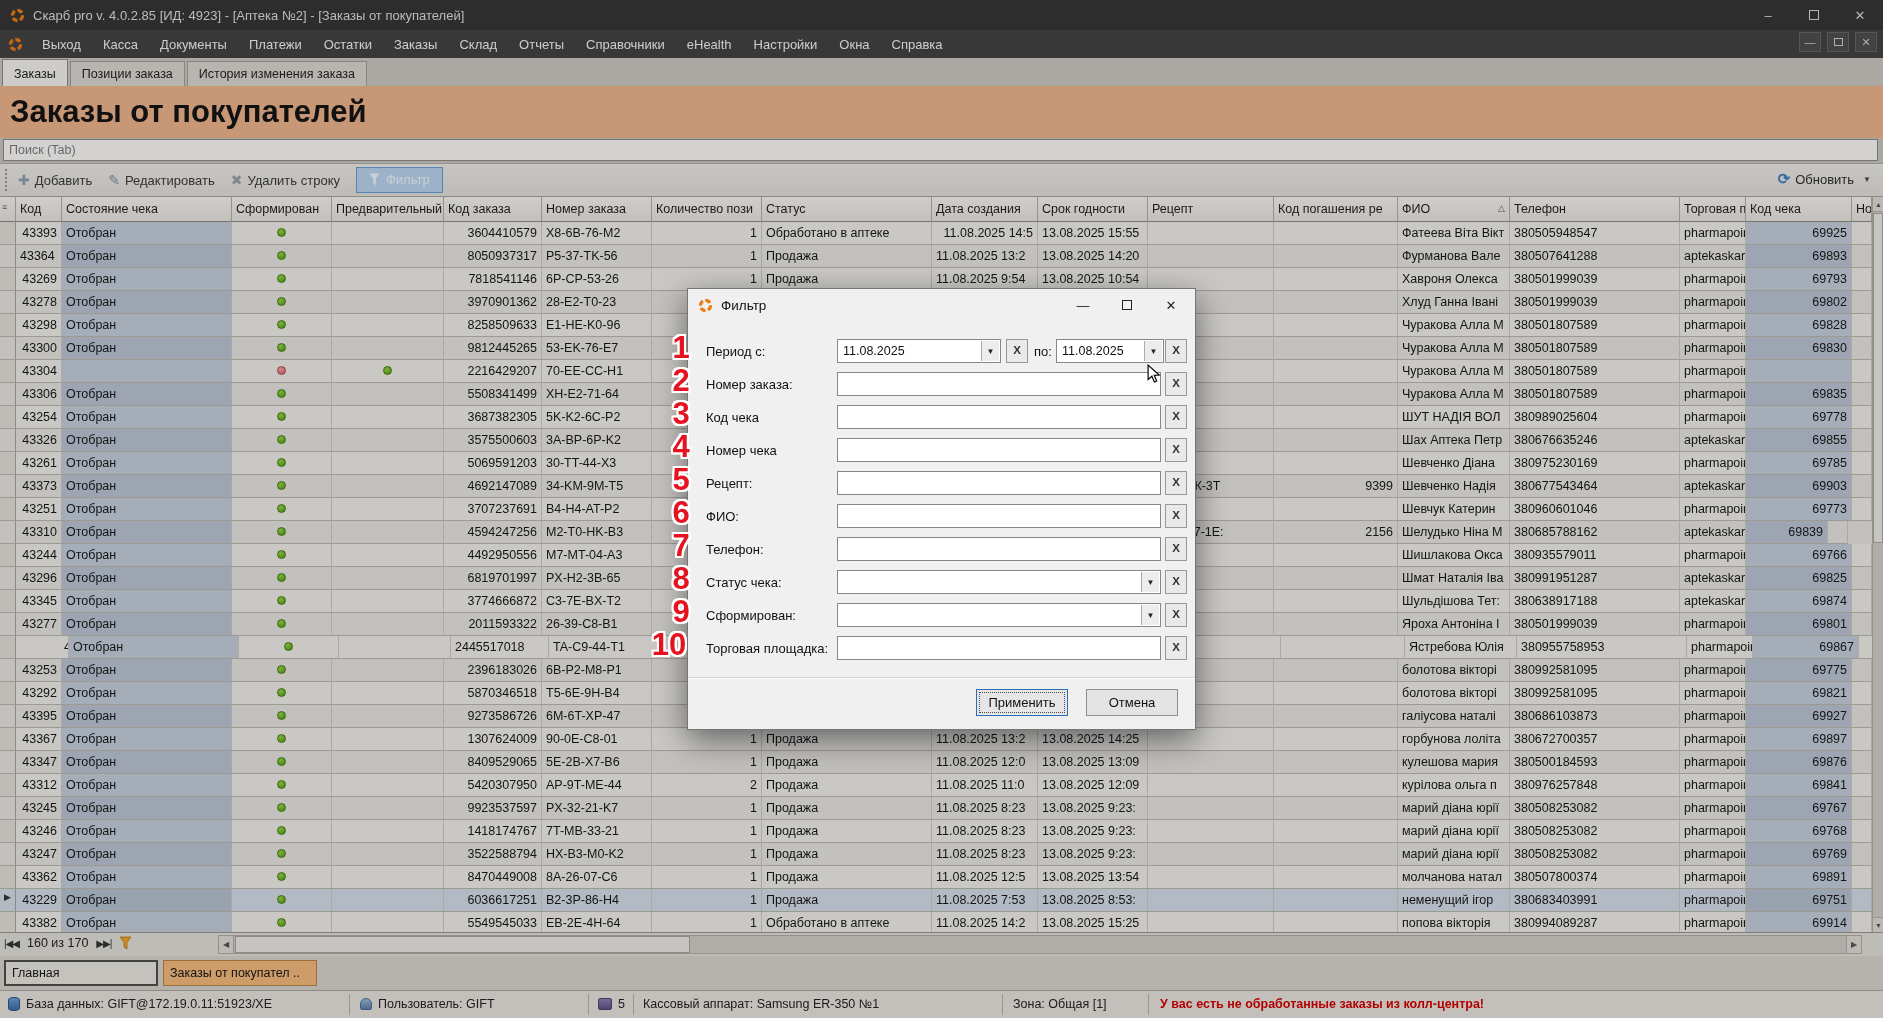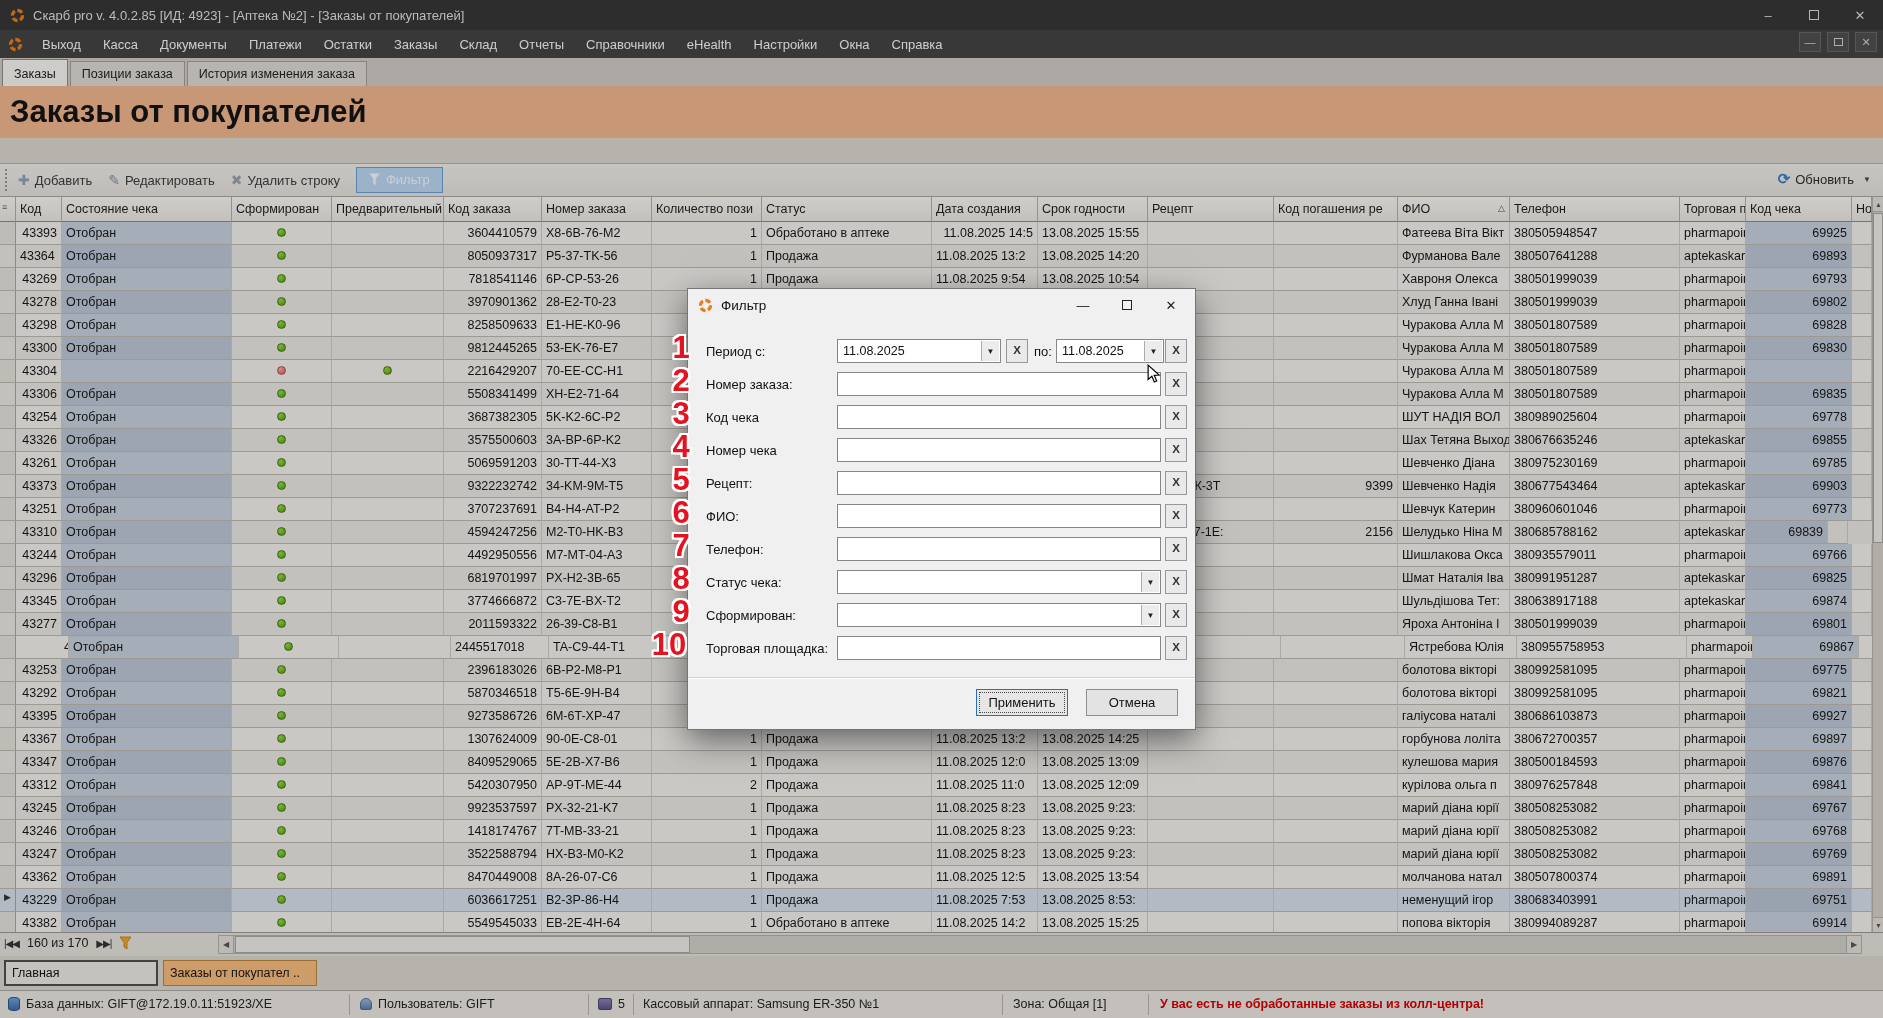--- a/index.html
+++ b/index.html
@@ -196,20 +196,23 @@
   </div>
 
   <div class="tabstrip">
       <span class="tab active">Заказы</span>
       <span class="tab">Позиции заказа</span>
       <span class="tab">История изменения заказа</span>
     </div>
 
   <div class="pagetitle">Заказы от покупателей</div>
 
+  <div class="searchrow">
+    <input placeholder="Поиск (Tab)" style="">
+  </div>
 
   <div class="toolbar">
     <div class="grip"></div>
     <div class="tool-item">
       <span class="tool-ico" style="color:#8ba0b4;">✚</span>
       <span>Добавить</span>
     </div>
     <div class="tool-item">
       <span class="tool-ico" style="color:#7d8ca0;">✎</span>
       <span>Редактировать</span>
@@ -475,21 +478,21 @@
           <div class="td dotcell" style="width: 100px;"><span class="dot green"></span></div>
           <div class="td dotcell" style="width: 112px;"></div>
           <div class="td" style="width: 98px; text-align: right;">3575500603</div>
           <div class="td" style="width: 110px; text-align: left;">3A-BP-6P-K2</div>
           <div class="td" style="width: 110px; text-align: right;"></div>
           <div class="td" style="width: 170px; text-align: left;"></div>
           <div class="td" style="width: 106px; text-align: left;"></div>
           <div class="td" style="width: 110px; text-align: left;"></div>
           <div class="td" style="width: 126px; text-align: left;"></div>
           <div class="td" style="width: 124px; text-align: right;"></div>
-          <div class="td" style="width: 112px; text-align: left;">Шах Тетяна Выход</div>
+          <div class="td" style="width: 112px; text-align: left;">Шах Аптека Петр</div>
           <div class="td" style="width: 170px; text-align: left;">380676635246</div>
           <div class="td" style="width: 66px; text-align: left;">aptekaskarb.</div>
           <div class="td hl" style="width: 106px; text-align: right;">69855</div>
           <div class="td" style="width: 20px; text-align: left;"></div>
         </div>
         <div class="trow even">
           <div class="td gutter"></div>
           <div class="td" style="width: 46px; text-align: right;">43261</div>
           <div class="td hl" style="width: 170px; text-align: left;">Отобран</div>
           <div class="td dotcell" style="width: 100px;"><span class="dot green"></span></div>
@@ -507,21 +510,21 @@
           <div class="td" style="width: 66px; text-align: left;">pharmapoint.</div>
           <div class="td hl" style="width: 106px; text-align: right;">69785</div>
           <div class="td" style="width: 20px; text-align: left;"></div>
         </div>
         <div class="trow odd">
           <div class="td gutter"></div>
           <div class="td" style="width: 46px; text-align: right;">43373</div>
           <div class="td hl" style="width: 170px; text-align: left;">Отобран</div>
           <div class="td dotcell" style="width: 100px;"><span class="dot green"></span></div>
           <div class="td dotcell" style="width: 112px;"></div>
-          <div class="td" style="width: 98px; text-align: right;">9322232742</div>
+          <div class="td" style="width: 98px; text-align: right;">4692147089</div>
           <div class="td" style="width: 110px; text-align: left;">34-KM-9M-T5</div>
           <div class="td" style="width: 110px; text-align: right;"></div>
           <div class="td" style="width: 170px; text-align: left;"></div>
           <div class="td" style="width: 106px; text-align: left;"></div>
           <div class="td" style="width: 110px; text-align: left;"></div>
           <div class="td" style="width: 126px; text-align: left;">ТР-Р44К-3Т</div>
           <div class="td" style="width: 124px; text-align: right;">9399</div>
           <div class="td" style="width: 112px; text-align: left;">Шевченко Надія</div>
           <div class="td" style="width: 170px; text-align: left;">380677543464</div>
           <div class="td" style="width: 66px; text-align: left;">aptekaskarb.</div>

